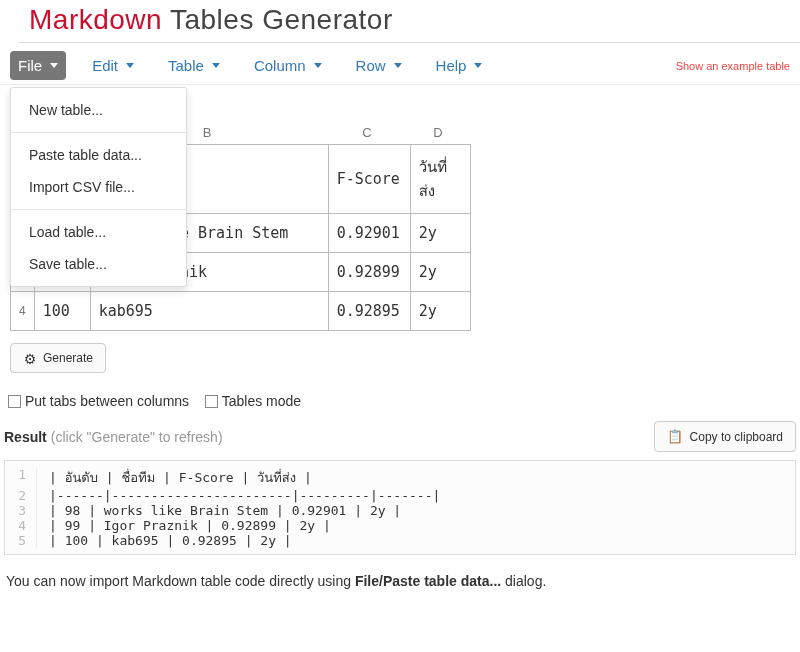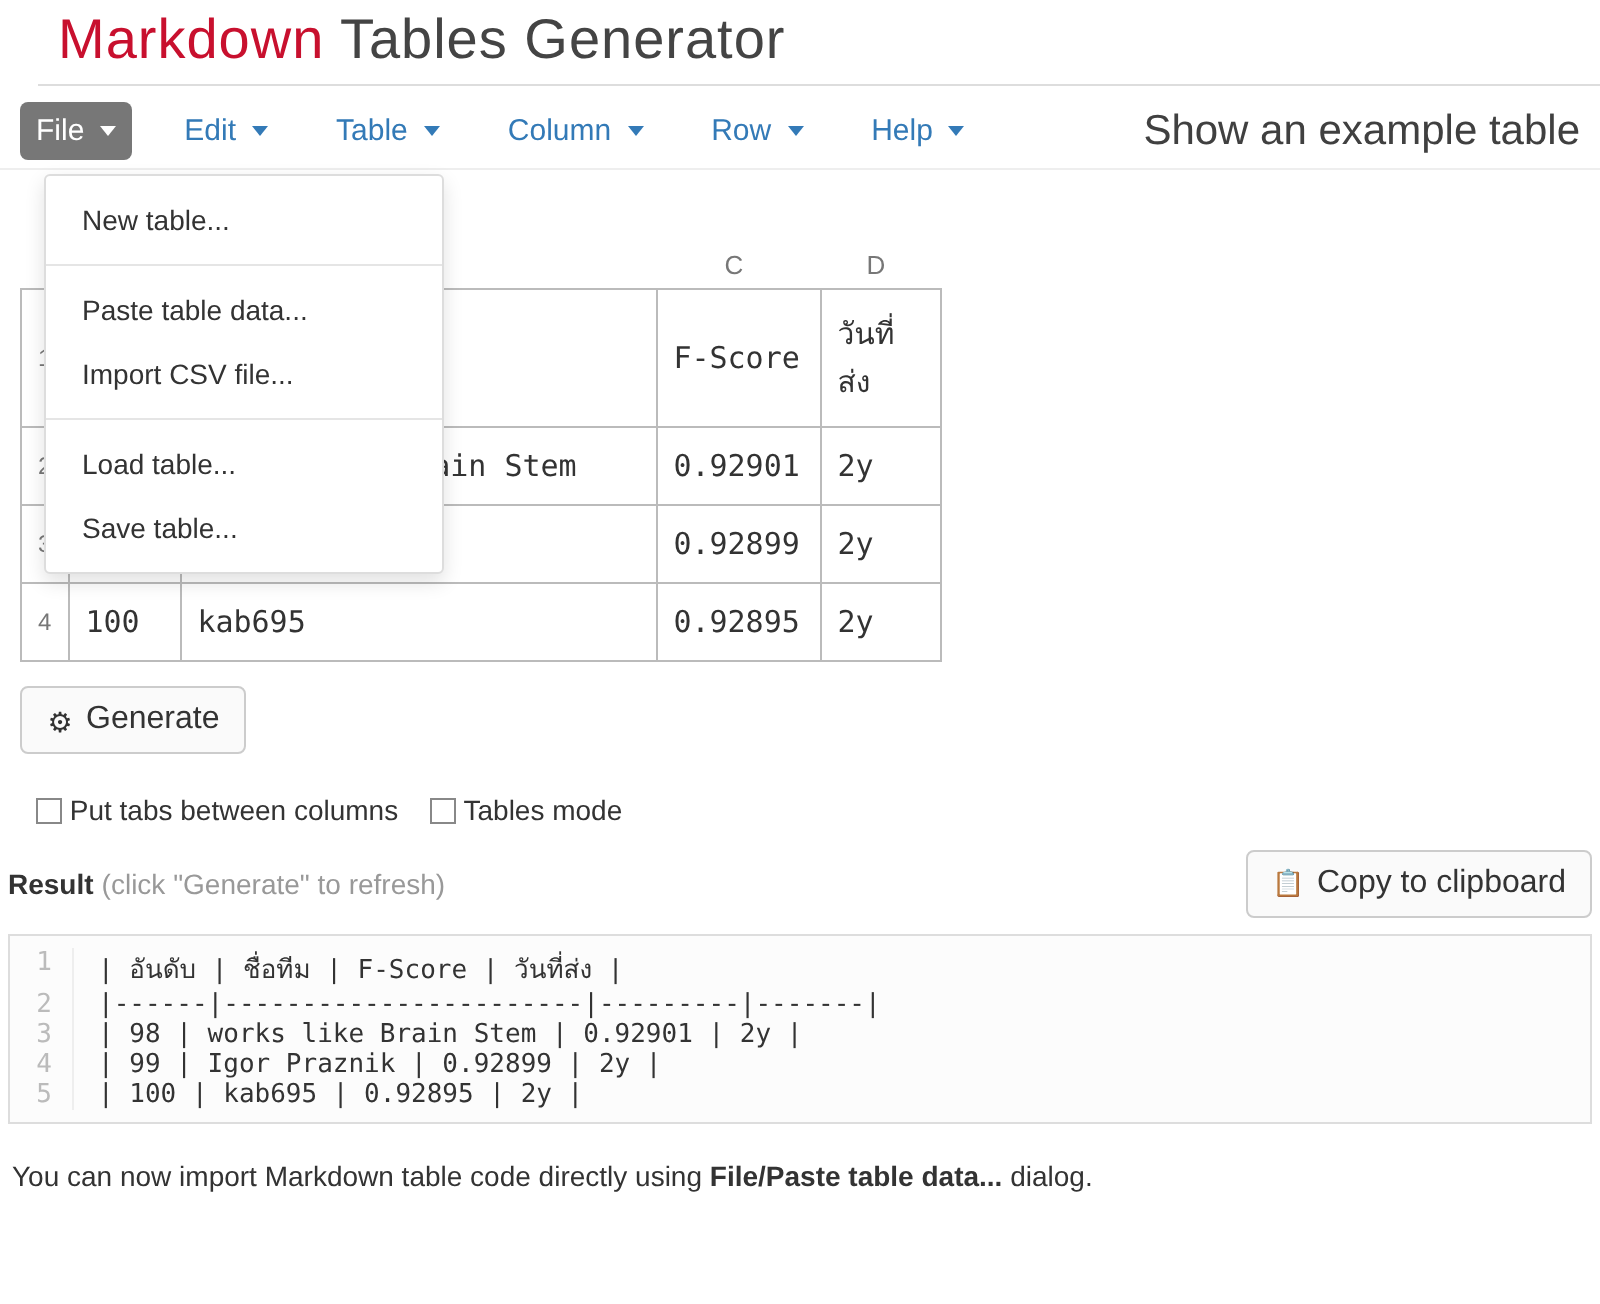--- a/index.html
+++ b/index.html
@@ -47,30 +47,30 @@
     color: #fff;
   }
   .caret {
     display: inline-block;
     width: 0; height: 0;
     border-left: 4px solid transparent;
     border-right: 4px solid transparent;
     border-top: 5px solid currentColor;
   }
   .example-link {
-    color: #404040;
-    font-size: 21px;
+    color: #ef4444;
+    font-size: 11px;
     margin-left: auto;
     cursor: pointer;
   }
   .dropdown {
     position: absolute;
     top: 44px;
-    left: 22px;
-    width: 200px;
+    left: 10px;
+    width: 177px;
     background: #fff;
     border: 1px solid #ddd;
     border-radius: 3px;
     box-shadow: 0 4px 10px rgba(0,0,0,0.12);
     padding: 6px 0;
     z-index: 10;
   }
   .dropdown .item {
     padding: 8px 18px;
     color: #333;
@@ -119,21 +119,21 @@
     font-size: 12px;
     border: 1px solid #bbb;
     background: #fff;
     font-family: "Helvetica Neue",Arial,sans-serif;
   }
   .btn {
     border: 1px solid #ccc;
     background: #fafafa;
     border-radius: 4px;
     padding: 7px 12px;
-    font-size: 16px;
+    font-size: 12px;
     color: #333;
     cursor: pointer;
     display: inline-flex;
     align-items: center;
     gap: 6px;
   }
   .gear {
     display: inline-block;
     width: 14px; height: 14px;
     position: relative;
@@ -284,21 +284,21 @@
   </div>
 
   <div class="controls" style="padding-left:0; padding-top:12px;">
     <button class="btn">
       <span class="gear"></span>
       <span>Generate</span>
     </button>
   </div>
 </div>
 
-<div class="checks" style="padding-left:18px;">
+<div class="checks" style="padding-left:8px;">
   <label>
     <span class="chk"></span>
     <span>Put tabs between columns</span>
   </label>
   <label>
     <span class="chk"></span>
     <span>Tables mode</span>
   </label>
 </div>
 

